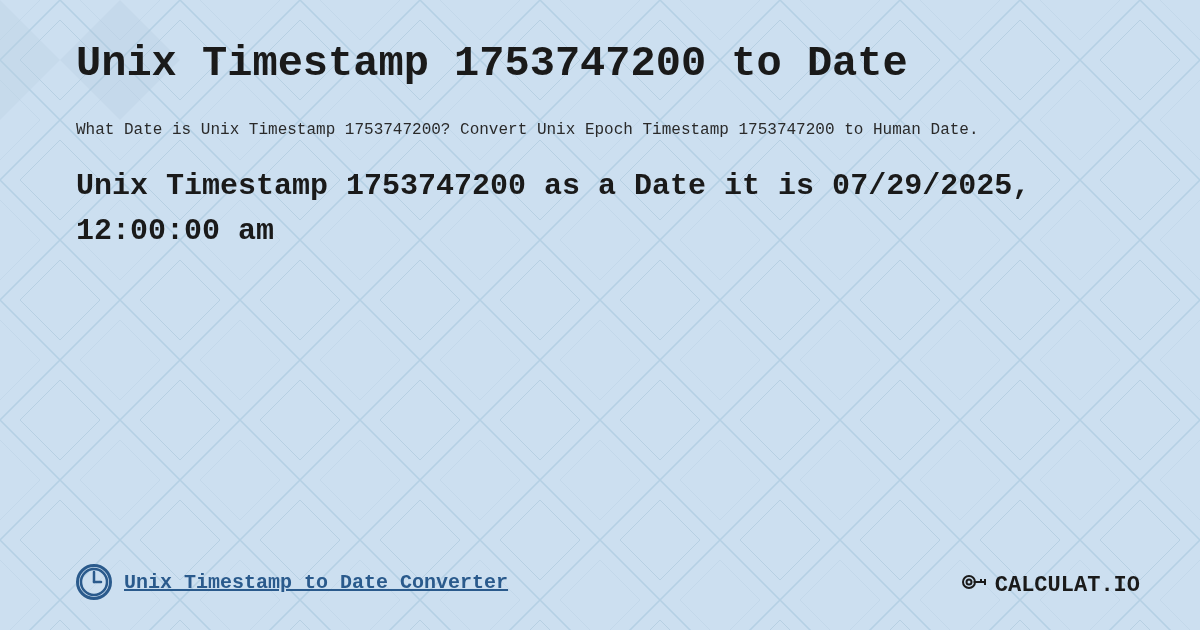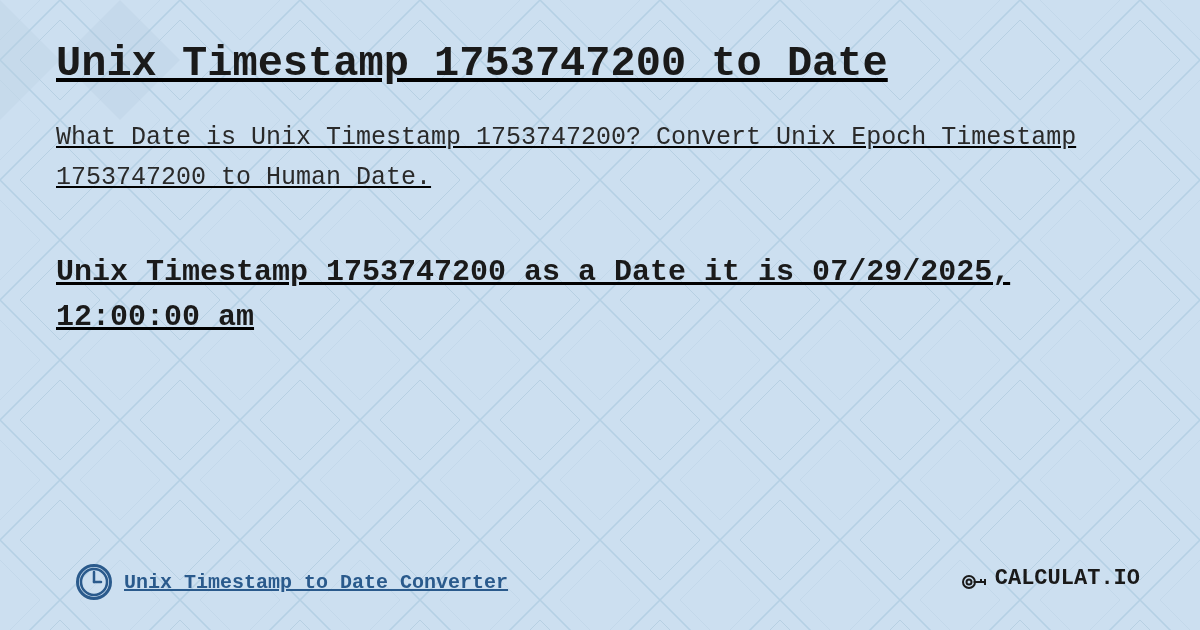--- a/index.html
+++ b/index.html
@@ -13,37 +13,36 @@
       height: 630px;
       overflow: hidden;
       font-family: 'Courier New', Courier, monospace;
       position: relative;
       background-color: #c8dff0;
     }
 
     .content {
       position: relative;
       z-index: 1;
-      padding: 40px 56px;
-      text-decoration: underline;
+      padding: 40px 76px;
     }
 
     .main-title {
       font-size: 42px;
       font-weight: bold;
       color: #1a1a1a;
       margin-bottom: 30px;
       font-family: 'Courier New', Courier, monospace;
     }
 
     .description {
-      font-size: 25px;
+      font-size: 16px;
       color: #2a2a2a;
       line-height: 1.6;
-      margin-bottom: 52px;
+      margin-bottom: 20px;
       font-family: 'Courier New', Courier, monospace;
     }
 
     .result-section {
       margin-top: 20px;
     }
 
     .result-text {
       font-size: 30px;
       font-weight: bold;
@@ -111,21 +110,21 @@
       font-family: 'Courier New', Courier, monospace;
       text-decoration: underline;
     }
 
     .calculat-logo {
       font-size: 22px;
       font-weight: bold;
       color: #1a1a1a;
       font-family: 'Courier New', Courier, monospace;
       display: flex;
-      align-items: flex-start;
+      align-items: flex-end;
       gap: 6px;
     }
 
     
     svg.bg-svg {
       position: absolute;
       top: 0;
       left: 0;
       width: 100%;
       height: 100%;

